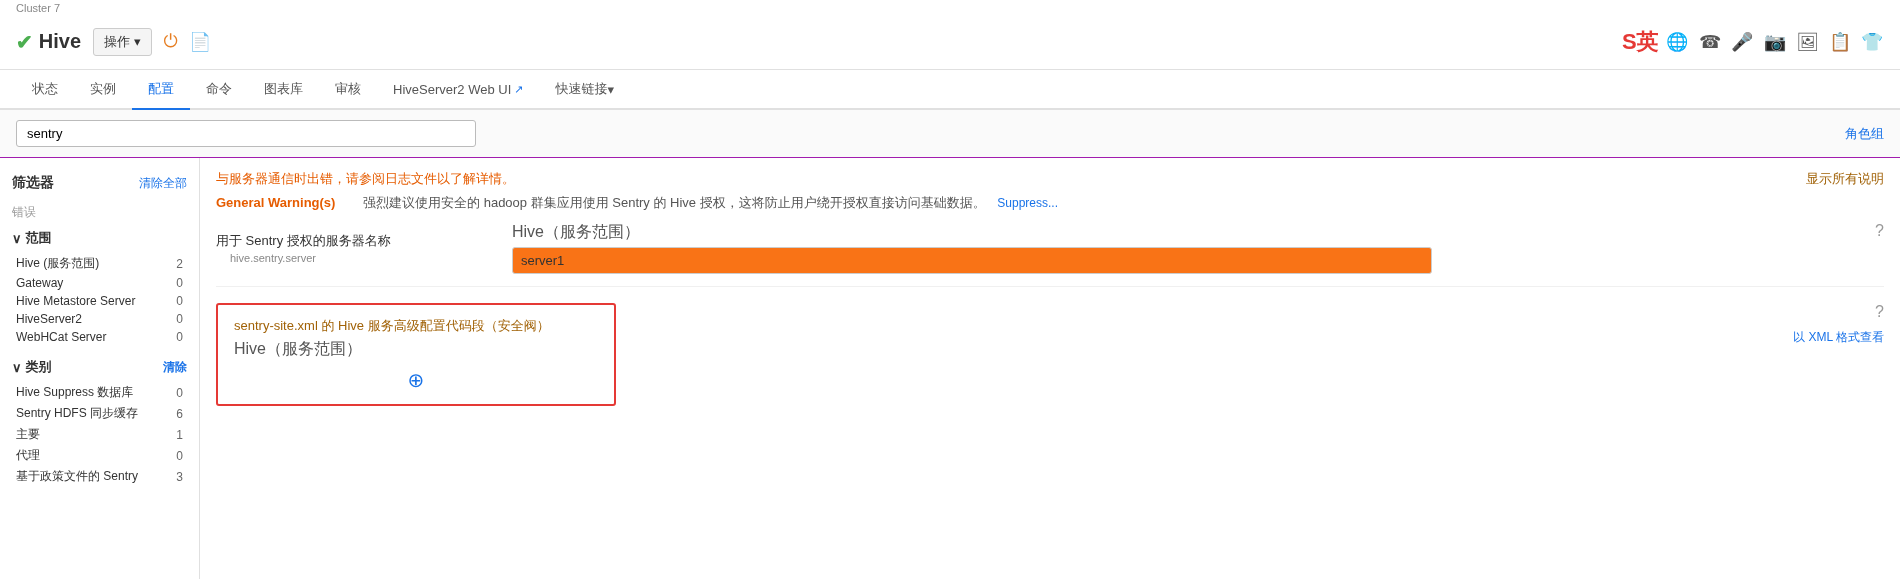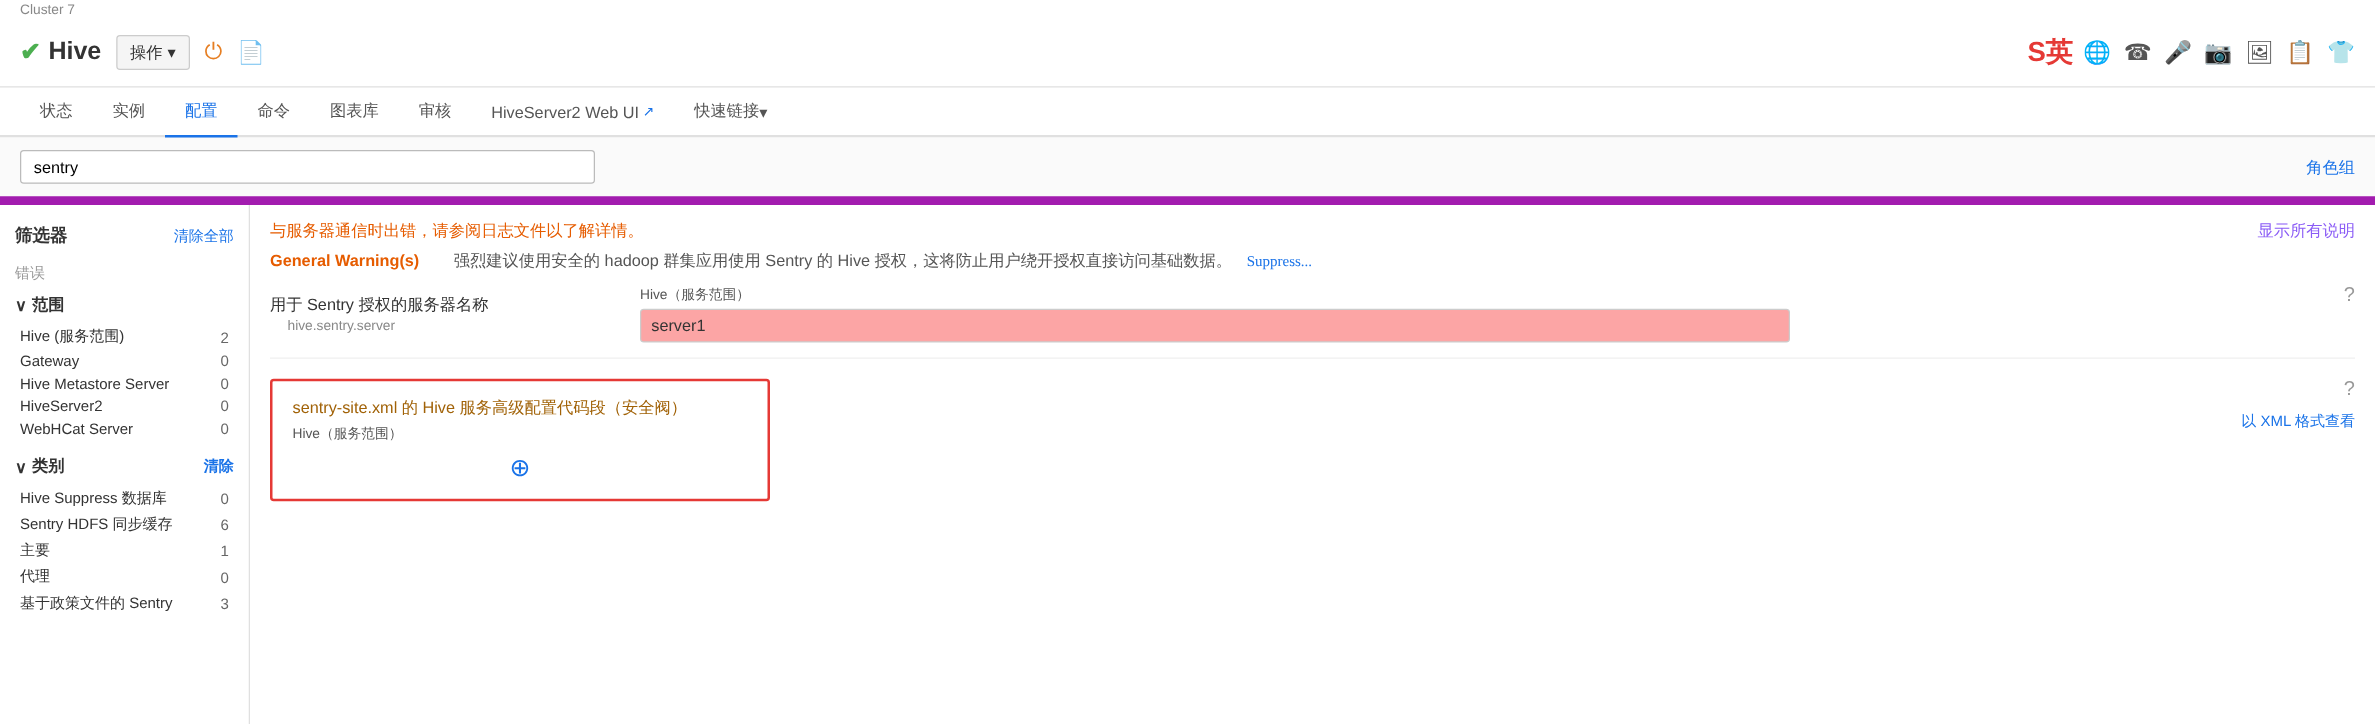--- a/index.html
+++ b/index.html
@@ -41,21 +41,21 @@
       cursor: pointer; font-size: 13px; color: #555; border-bottom: 2px solid transparent;
       margin-bottom: -2px;
     }
     .nav-tab.active { color: #1a73e8; border-bottom: 2px solid #1a73e8; font-weight: 500; }
     .nav-tab .ext-link { font-size: 11px; margin-left: 3px; color: #1a73e8; }
 
     
     .search-bar {
       display: flex; align-items: center; justify-content: space-between;
       padding: 10px 16px;
-      border-bottom: 7px solid #a21caf;
+      border-bottom: 1px solid #a21caf;
       background: #fafafa;
     }
     .search-input {
       border: 1px solid #bbb; border-radius: 3px; padding: 5px 10px;
       font-size: 13px; width: 460px; outline: none;
     }
     .role-group-link { color: #1a73e8; font-size: 13px; cursor: pointer; text-decoration: none; }
 
     
     .main-content { display: flex; min-height: 460px; }
@@ -84,51 +84,51 @@
     .error-label { font-size: 12px; color: #999; margin-bottom: 4px; }
 
     
     .content-area { flex: 1; padding: 12px 16px; }
 
     
     .warning-msg { color: #e65c00; font-size: 13px; margin-bottom: 10px; }
     .general-warning { margin-bottom: 10px; }
     .general-warning-title { color: #e65c00; font-weight: bold; font-size: 13px; }
     .general-warning-text { color: #555; font-size: 13px; margin-top: 2px; }
-    .suppress-link { color: #1a73e8; font-size: 12px; cursor: pointer; margin-left: 8px; font-family: Liberation Serif, serif; }
-    .show-all-link { color: #8b5cf6; font-size: 13px; cursor: pointer; }
+    .suppress-link { color: #1a73e8; font-size: 12px; cursor: pointer; margin-left: 8px; }
+    .show-all-link { color: #a16207; font-size: 13px; cursor: pointer; }
 
     
     .config-item { margin-bottom: 16px; padding-bottom: 12px; border-bottom: 1px solid #f0f0f0; }
     .config-item:last-of-type { border-bottom: none; }
     .config-label-col { width: 280px; flex-shrink: 0; }
     .config-value-col { flex: 1; }
     .config-name { font-size: 13px; font-weight: 500; color: #333; }
     .config-key { font-size: 11px; color: #888; margin-top: 2px; padding-left: 14px; }
     .config-value-input {
       border: 1px solid #ccc; border-radius: 3px; padding: 5px 8px;
       font-size: 13px; width: 100%; max-width: 920px; color: #333;
-      background: #fca5a5;
+      background: #f97316;
     }
     .help-icon { color: #999; cursor: pointer; font-size: 16px; }
     .xml-link { color: #1a73e8; font-size: 12px; cursor: pointer; }
 
     
     .advanced-config-box {
       border: 2px solid #e53935; border-radius: 3px; padding: 12px 16px;
       display: inline-block; min-width: 400px; max-width: 440px;
       margin-bottom: 8px;
     }
     .advanced-config-title { font-size: 13px; font-weight: 500; color: #a16207; margin-bottom: 4px; }
     .advanced-config-add { color: #1a73e8; font-size: 20px; cursor: pointer; display: block; text-align: center; margin-top: 8px; }
 
     
     .cluster-top { padding: 2px 16px 0; font-size: 11px; color: #888; }
 
-    .scope-tag { font-size: 11px; color: #555; }
+    .scope-tag { font-size: 16px; color: #555; }
   </style>
 </head>
 <body>
 
 <div class="cluster-top">
   <span>Cluster 7</span>
 </div>
 
 <div class="top-bar">
   <div class="top-bar-left">

